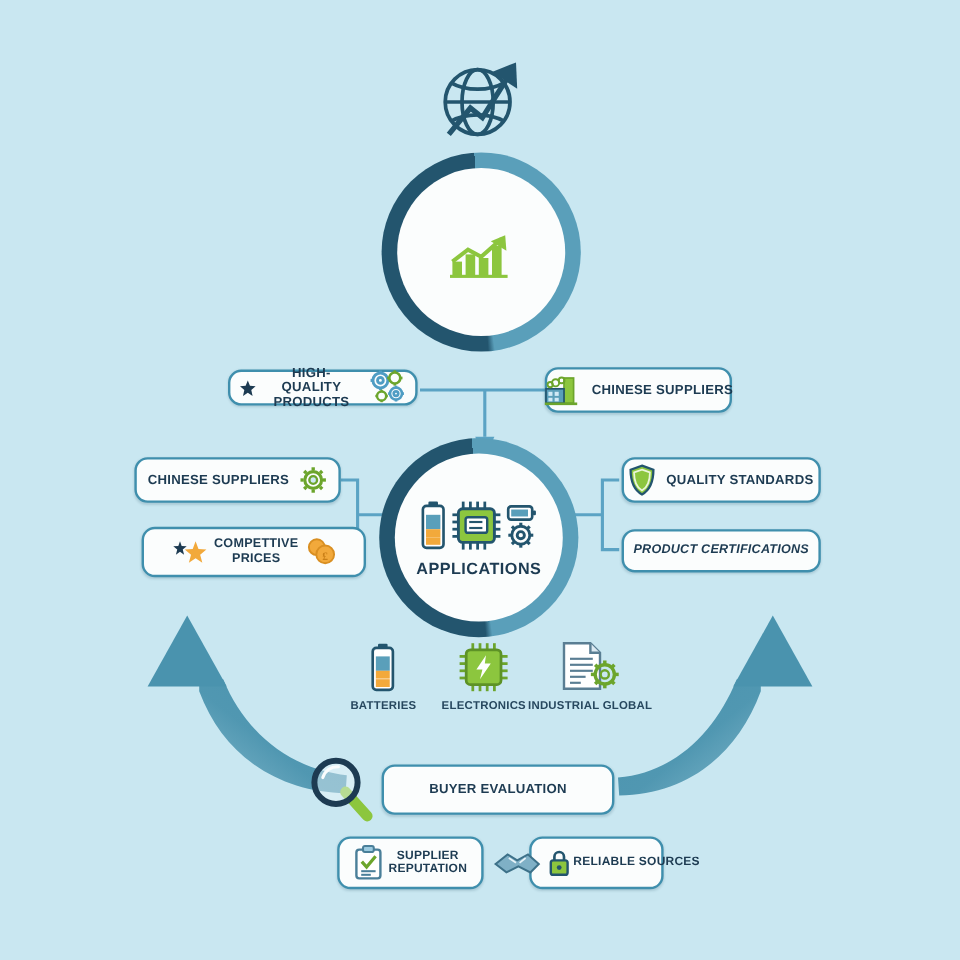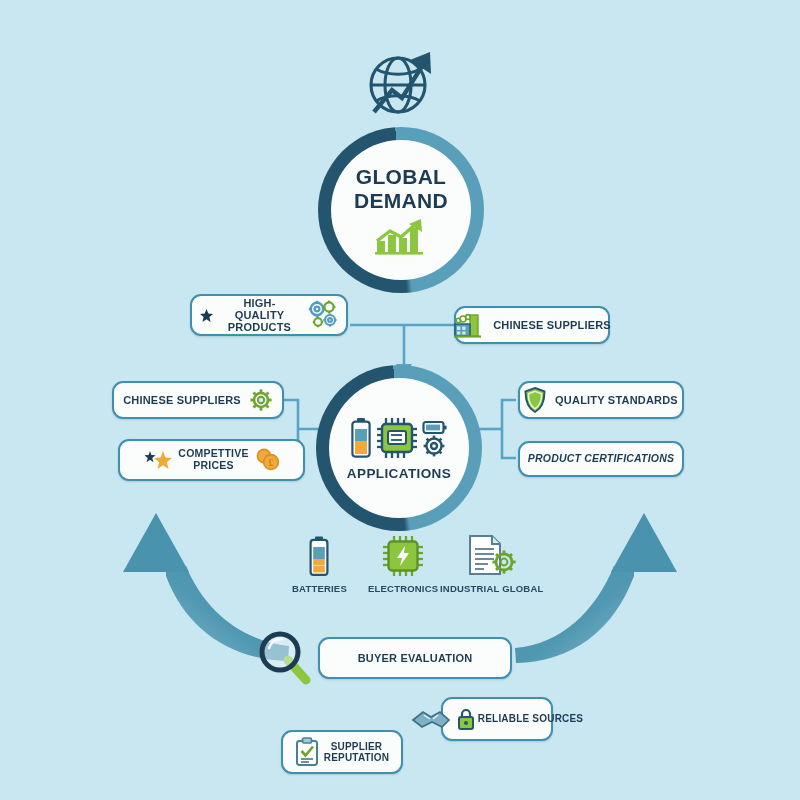--- a/index.html
+++ b/index.html
@@ -186,41 +186,37 @@
       <g stroke="#23556e" stroke-width="4.4" fill="none" stroke-linejoin="miter">
         <polyline points="16,72 34,50 44,58 68,20"></polyline>
       </g>
       <polygon points="72,12 73,34 52,20" fill="#23556e"></polygon>
     </svg>
   </div>
 
   <div class="ring ringlayer" id="global-demand-circle">
     <div class="ring-inner-mask"></div>
     <div class="content">
-      <div class="title">
-        <div>GLOBAL</div>
-        <div>DEMAND</div>
-      </div>
       <div style="margin-top:7px;">
         <svg width="56" height="36" viewBox="0 0 56 36">
           <g fill="#8cc63e">
             <rect x="4" y="22" width="8" height="12"></rect>
             <rect x="15" y="16" width="8" height="18"></rect>
             <rect x="26" y="19" width="8" height="15"></rect>
             <rect x="37" y="9" width="8" height="25"></rect>
           </g>
           <polyline points="4,22 17,12 28,18 45,3" fill="none" stroke="#8cc63e" stroke-width="3.4"></polyline>
           <polygon points="48,0 49,13 36,5" fill="#8cc63e"></polygon>
           <rect x="2" y="33" width="48" height="2.6" fill="#8cc63e"></rect>
         </svg>
       </div>
     </div>
   </div>
 
-  <div class="box boxlayer" style="left:190px; top:294px; width:158px; height:42px; font-size:11px; padding:0 8px;">
+  <div class="box boxlayer" style="left:190px; top:308px; width:158px; height:30px; font-size:11px; padding:0 8px;">
     <span>
       <svg width="13" height="13" viewBox="0 0 13 13">
         <polygon points="6.5,0 8.3,4.5 13,4.9 9.4,8 10.5,13 6.5,10.3 2.5,13 3.6,8 0,4.9 4.7,4.5" fill="#1d3b52"></polygon>
       </svg>
     </span>
     <span class="lbl two">
       <span>HIGH-QUALITY</span><br>
       <span>PRODUCTS</span>
     </span>
     <span>
@@ -492,21 +488,21 @@
   </div>
 
   <div class="abs" style="left:258px; top:630px; width:62px; height:62px; z-index:5;">
     <svg width="62" height="62" viewBox="0 0 62 62">
       <line x1="30" y1="30" x2="48" y2="50" stroke="#8cc63e" stroke-width="9" stroke-linecap="round"></line>
       <circle cx="22" cy="22" r="18" fill="#eaf6fb" fill-opacity=".45" stroke="#1d3b52" stroke-width="5"></circle>
       <path d="M 11,18 C 13,12 18,9 24,9" fill="none" stroke="#fbfdfd" stroke-width="2.6" stroke-linecap="round"></path>
     </svg>
   </div>
 
-  <div class="box boxlayer" style="left:281px; top:697px; width:122px; height:44px; font-size:10px; padding:0 6px; gap:5px;margin-top:33px;">
+  <div class="box boxlayer" style="left:281px; top:697px; width:122px; height:44px; font-size:10px; padding:0 6px; gap:5px;">
     <span>
       <svg width="24" height="30" viewBox="0 0 24 30">
         <rect x="2" y="4" width="20" height="24" rx="2.4" fill="#fff" stroke="#4a7f99" stroke-width="2"></rect>
         <rect x="7.5" y="1" width="9" height="5" rx="1.6" fill="#9ccbe0" stroke="#4a7f99" stroke-width="1.7"></rect>
         <polyline points="6.5,14 10.5,18.5 18,9.5" fill="none" stroke="#6ca52c" stroke-width="2.7"></polyline>
         <g stroke="#4a7f99" stroke-width="1.7">
           <line x1="6" y1="22" x2="18" y2="22"></line>
             <line x1="6" y1="25" x2="14" y2="25"></line>
         </g>
       </svg>

